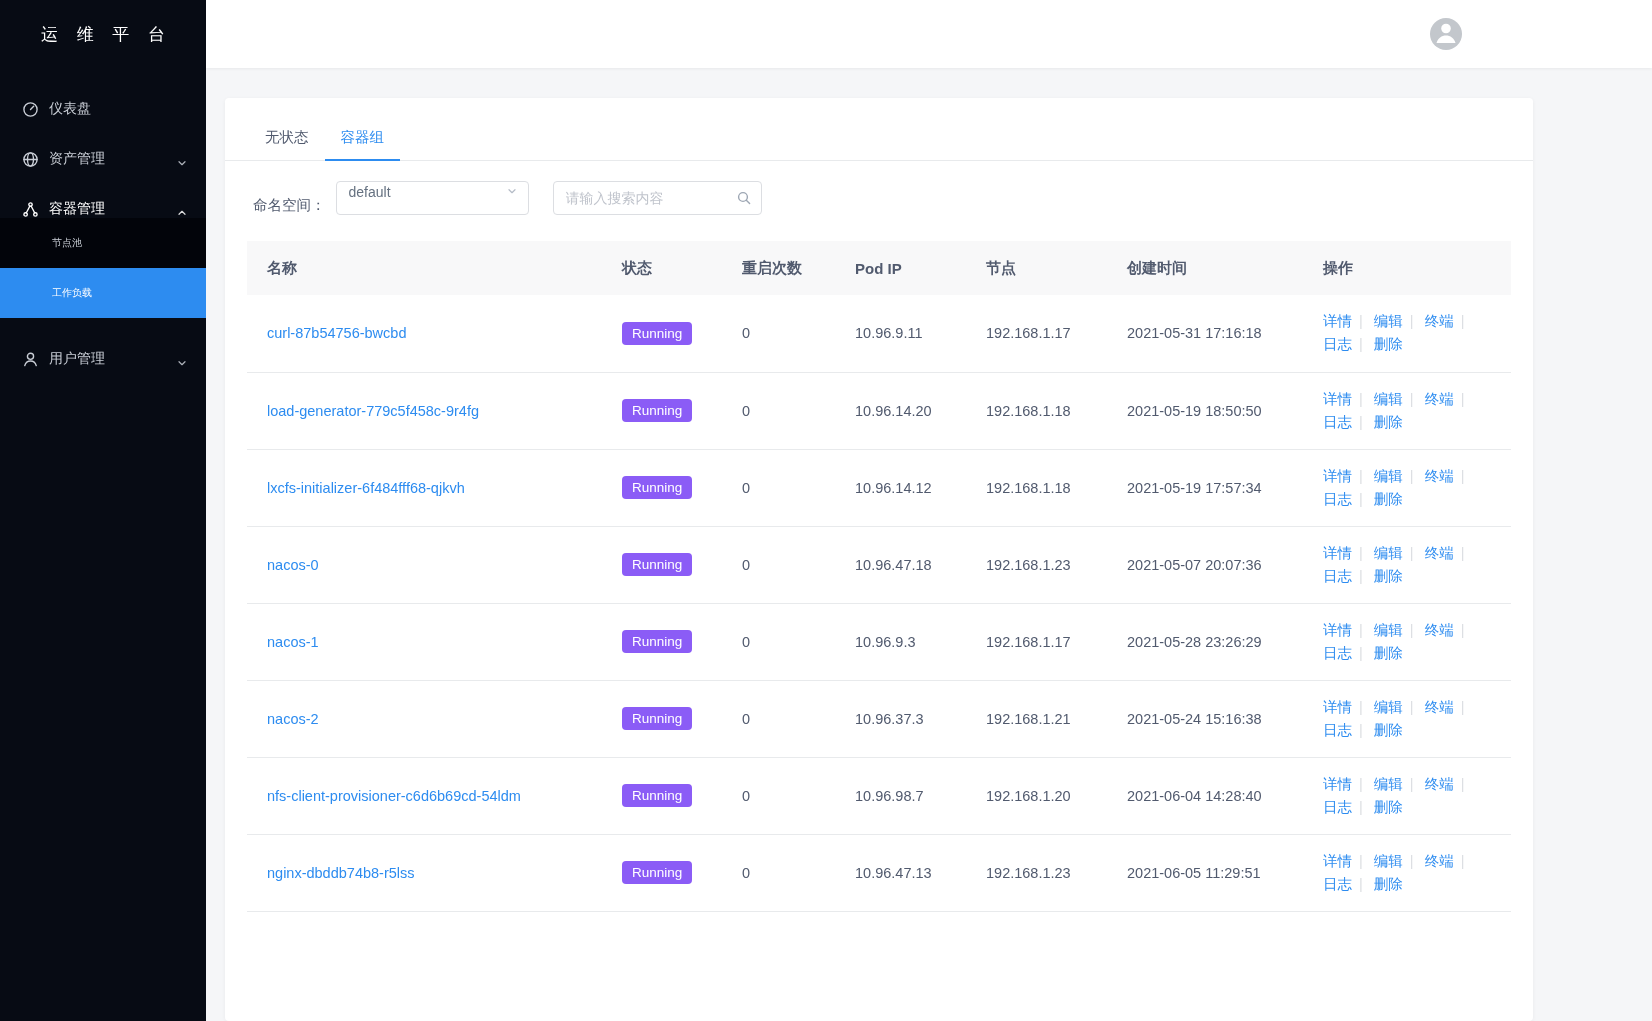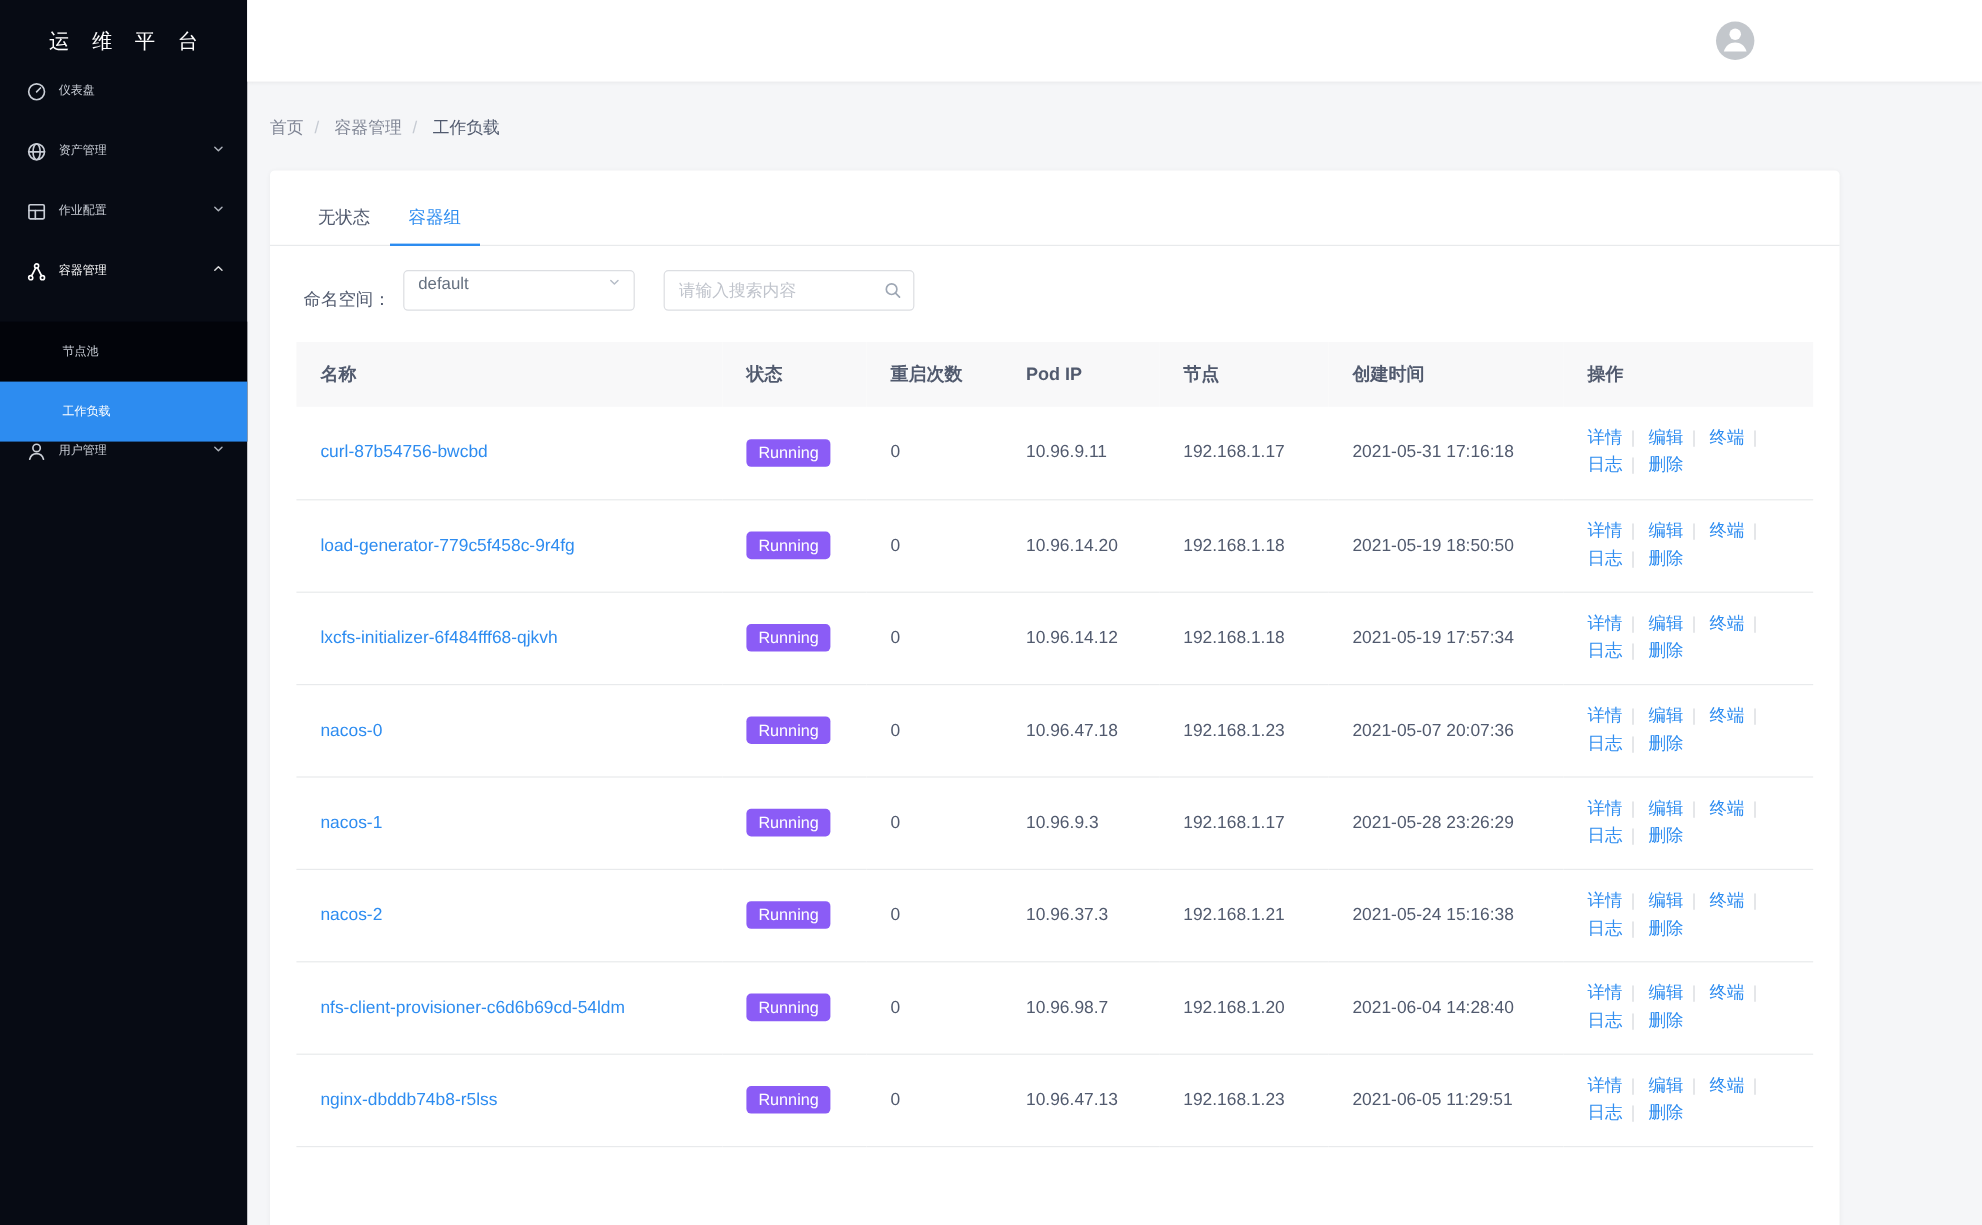--- a/index.html
+++ b/index.html
@@ -6,22 +6,22 @@
   html,body { width:1652px; height:1021px; overflow:hidden; }
   body { font-family:"Liberation Sans", sans-serif; background:#f5f6f8; color:#515a6e; }
 
   .layout { display:flex; width:100%; height:100%; }
 
   
   .sidebar { width:206px; flex-shrink:0; background:#070b14; color:#c9ced6; display:flex; flex-direction:column; }
   .logo { height:68px; display:flex; align-items:center; justify-content:center;
           color:#ffffff; font-size:17px; font-weight:normal; letter-spacing:7px; padding-left:7px; }
   .menu { flex:1; }
-  .menu-item { height:50px; display:flex; align-items:flex-start; padding:0 18px 0 22px;
-               font-size:10px; cursor:pointer; }
+  .menu-item { height:50px; display:flex; align-items:flex-end; padding:0 18px 0 22px;
+               font-size:14px; cursor:pointer; }
   .mi-icon { width:17px; height:17px; margin-right:10px; flex-shrink:0; display:flex; align-items:center; }
   .mi-icon svg { width:17px; height:17px; stroke:currentColor; fill:none; stroke-width:1.3; stroke-linecap:round; stroke-linejoin:round; }
   .mi-label { flex:1; }
   .chev { width:12px; height:12px; opacity:.85; }
   .chev svg { width:12px; height:12px; stroke:currentColor; fill:none; stroke-width:1.4; stroke-linecap:round; stroke-linejoin:round; }
   .menu-item.open { color:#ffffff; }
   .submenu { background:#02040a; }
   .submenu-item { height:50px; display:flex; align-items:center; padding-left:52px; font-size:10px; cursor:pointer; color:#c9ced6; }
   .submenu-item.active { background:#2d8cf0; color:#ffffff; }
 
@@ -102,35 +102,20 @@
             </svg>
         </span>
         <span class="mi-label">资产管理</span>
         <span class="chev">
           <svg viewBox="0 0 14 14">
               <path d="M3.5 5.5l3.5 3.5 3.5-3.5"></path>
             </svg>
         </span>
       </div>
 
-      <div class="menu-item">
-        <span class="mi-icon">
-          <svg viewBox="0 0 16 16">
-              <rect x="2" y="2.5" width="12" height="11" rx="1"></rect>
-              <line x1="2" y1="7" x2="14" y2="7"></line>
-              <line x1="7" y1="7" x2="7" y2="13.5"></line>
-            </svg>
-        </span>
-        <span class="mi-label">作业配置</span>
-        <span class="chev">
-          <svg viewBox="0 0 14 14">
-              <path d="M3.5 5.5l3.5 3.5 3.5-3.5"></path>
-            </svg>
-        </span>
-      </div>
 
       <div class="menu-item open">
         <span class="mi-icon">
           <svg viewBox="0 0 16 16">
               <circle cx="8" cy="3.4" r="1.6"></circle>
               <circle cx="3.4" cy="12.6" r="1.6"></circle>
               <circle cx="12.6" cy="12.6" r="1.6"></circle>
               <path d="M7.3 4.9L4.1 11.1M8.7 4.9l3.2 6.2"></path>
             </svg>
         </span>
@@ -178,25 +163,20 @@
           <svg width="32" height="32" viewBox="0 0 32 32">
               <circle cx="16" cy="12.5" r="4.8" fill="#ffffff"></circle>
               <path d="M6.5 27c1.4-5 5.2-7.6 9.5-7.6s8.1 2.6 9.5 7.6z" fill="#ffffff"></path>
             </svg>
         </span>
       </div>
     </header>
 
     <div class="content">
 
-      <div class="breadcrumb">
-        <span class="crumb">首页</span>
-        <span class="crumb">容器管理</span>
-        <span class="crumb current">工作负载</span>
-      </div>
 
       <div class="card">
 
         <div class="tabbar">
           <div class="tab">无状态</div>
           <div class="tab active">容器组</div>
         </div>
 
         <div class="filters">
           <span class="filter-label">命名空间：</span>

